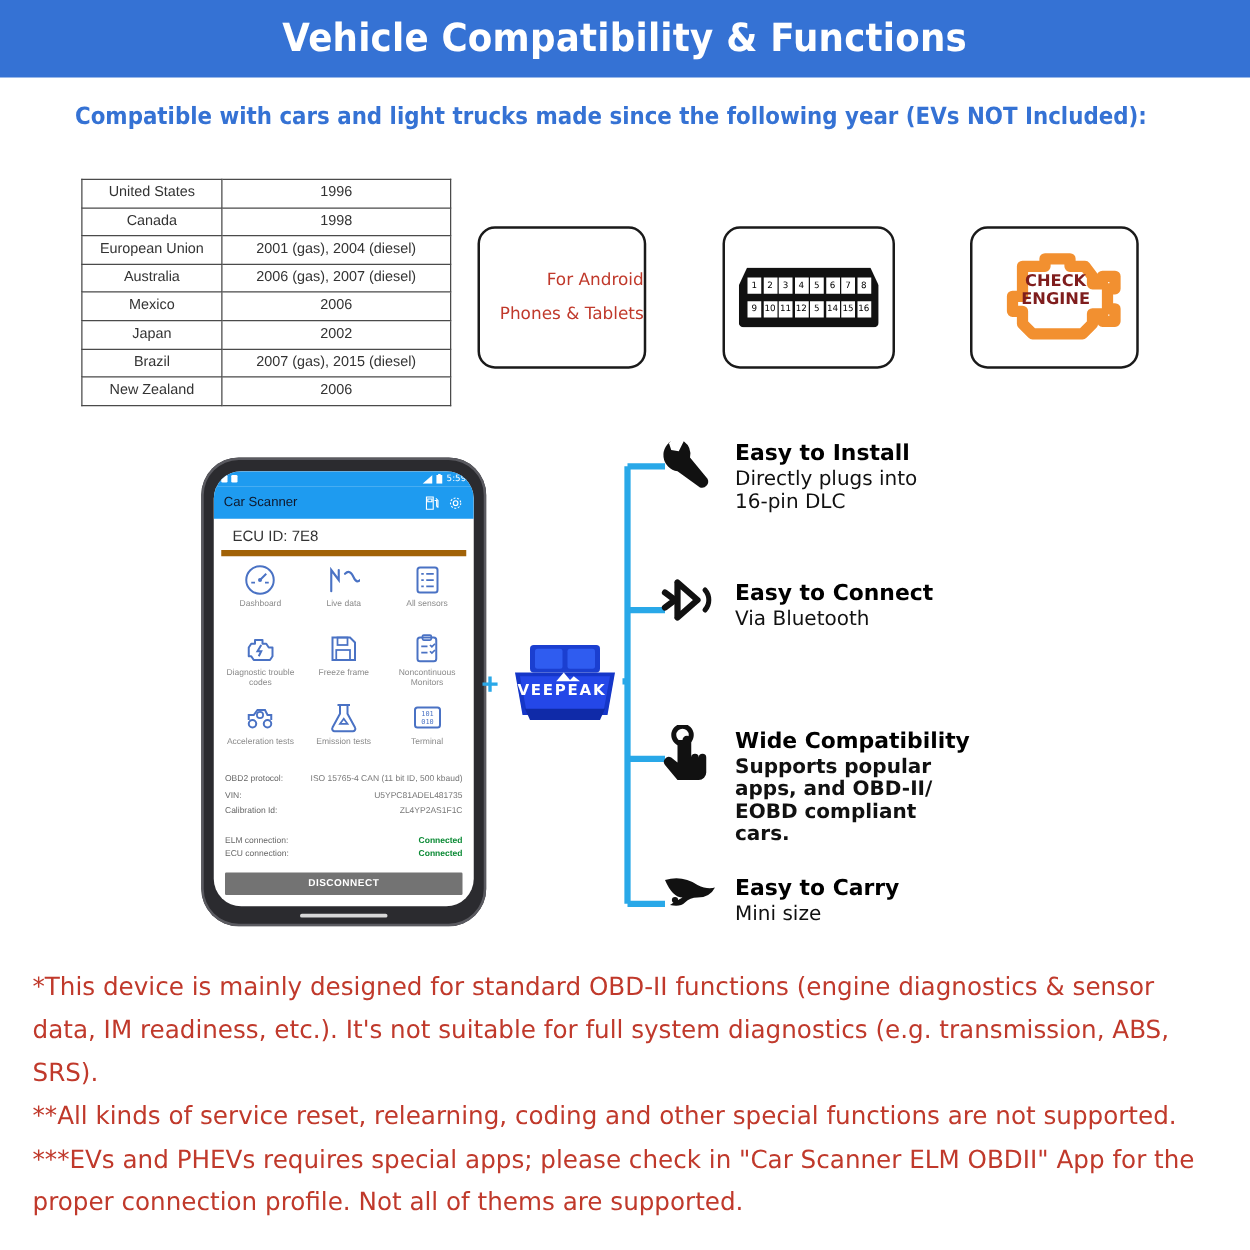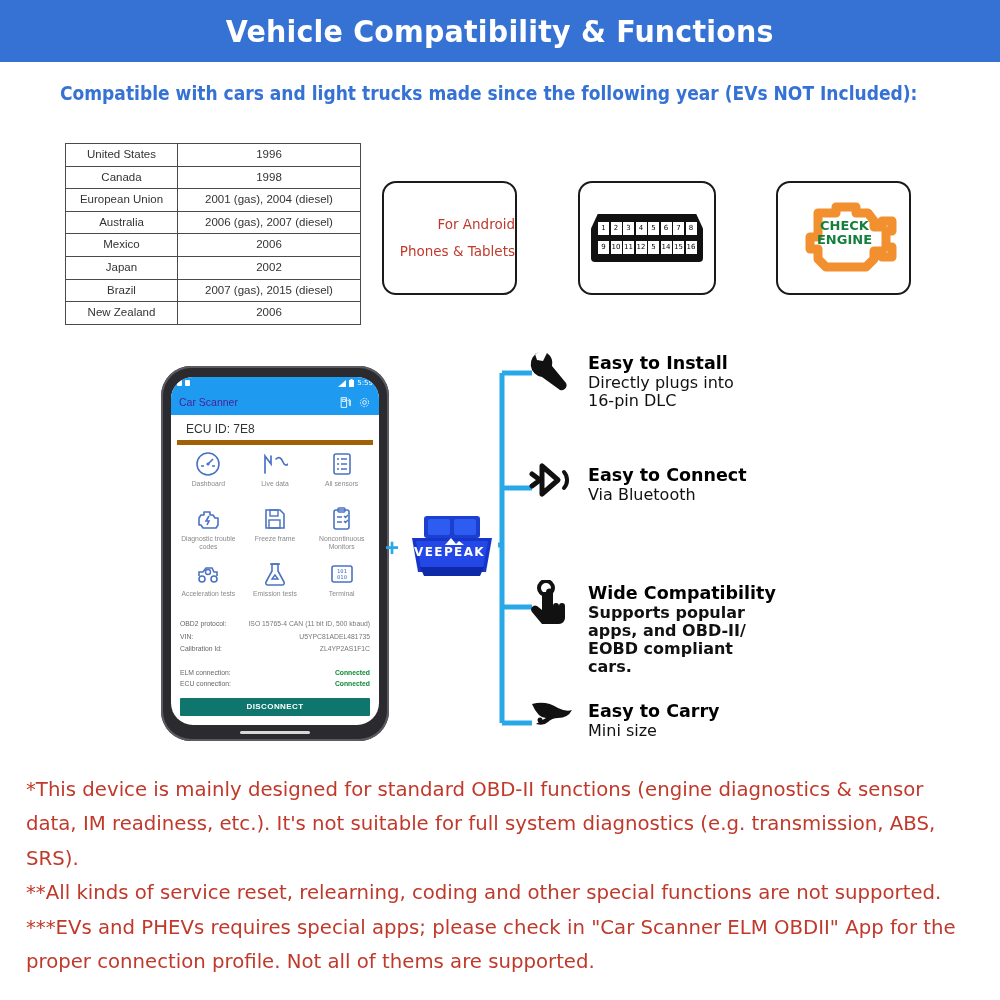--- a/index.html
+++ b/index.html
@@ -71,21 +71,21 @@
   .pin {
     width: 11px; height: 13px; background: #fff; color: #000;
     font-size: 7px; line-height: 13px; text-align: center;
     font-family: "DejaVu Sans", sans-serif;
   }
 
   
   .check-engine { position: relative; width: 112px; height: 78px; }
   .ce-label {
     position: absolute; left: 26px; top: 20px; width: 62px;
-    color: #15803d; font-size: 13px; font-weight: bold; line-height: 1.1;
+    color: #7f1d1d; font-size: 13px; font-weight: bold; line-height: 1.1;
     text-align: center; font-family: "DejaVu Sans", sans-serif; z-index: 2;
   }
 
   
   .phone {
     position: absolute; left: 161px; top: 366px; width: 228px; height: 375px;
     background: #2b2b2f; border-radius: 30px;
     box-shadow: 0 0 0 2px #5a5a60 inset;
   }
   .phone-screen {
@@ -93,21 +93,21 @@
     background: #ffffff; border-radius: 22px; overflow: hidden;
   }
   .status-bar {
     height: 12px; background: #1e9bf0; color: #fff; font-size: 7px;
     display: flex; align-items: center; justify-content: space-between;
     padding: 0 6px; font-family: "DejaVu Sans", sans-serif;
   }
   .status-left, .status-right { display: flex; align-items: center; gap: 3px; }
   .sq { width: 5px; height: 6px; background: #fff; border-radius: 1px; }
   .app-bar {
-    height: 26px; background: #1e9bf0; color: #4c1d95;
+    height: 26px; background: #1e9bf0; color: #0f172a;
     display: flex; align-items: center; padding: 0 8px; gap: 6px;
   }
   .app-bar-title { font-size: 10.5px; flex: 1; }
   .app-bar .ic { width: 13px; height: 13px; }
 
   .ecu-row {
     font-size: 12px; color: #333; padding: 7px 9px 4px 9px;
     border-bottom: 5px solid #a16207; margin: 0 6px;
   }
   .grid {
@@ -129,21 +129,21 @@
     color: #666; line-height: 1.85;
   }
   .info-val { color: #777; }
   .conn-list { padding: 11px 9px 0 9px; }
   .conn-row {
     display: flex; justify-content: space-between; font-size: 6.8px;
     color: #666; line-height: 1.7;
   }
   .conn-val { color: #0a8a34; font-weight: bold; }
   .disconnect-btn {
-    margin: 8px 9px 0 9px; height: 18px; background: #0f766e; color: #fff;
+    margin: 8px 9px 0 9px; height: 18px; background: #737373; color: #fff;
     font-size: 8px; font-weight: bold; letter-spacing: .4px;
     display: flex; align-items: center; justify-content: center; border-radius: 1px;
   }
   .home-bar {
     position: absolute; left: 50%; transform: translateX(-50%); bottom: 7px;
     width: 70px; height: 3px; background: #d8d8d8; border-radius: 2px;
   }
 
   
   .dongle { position: absolute; left: 404px; top: 512px; width: 96px; height: 72px; }

